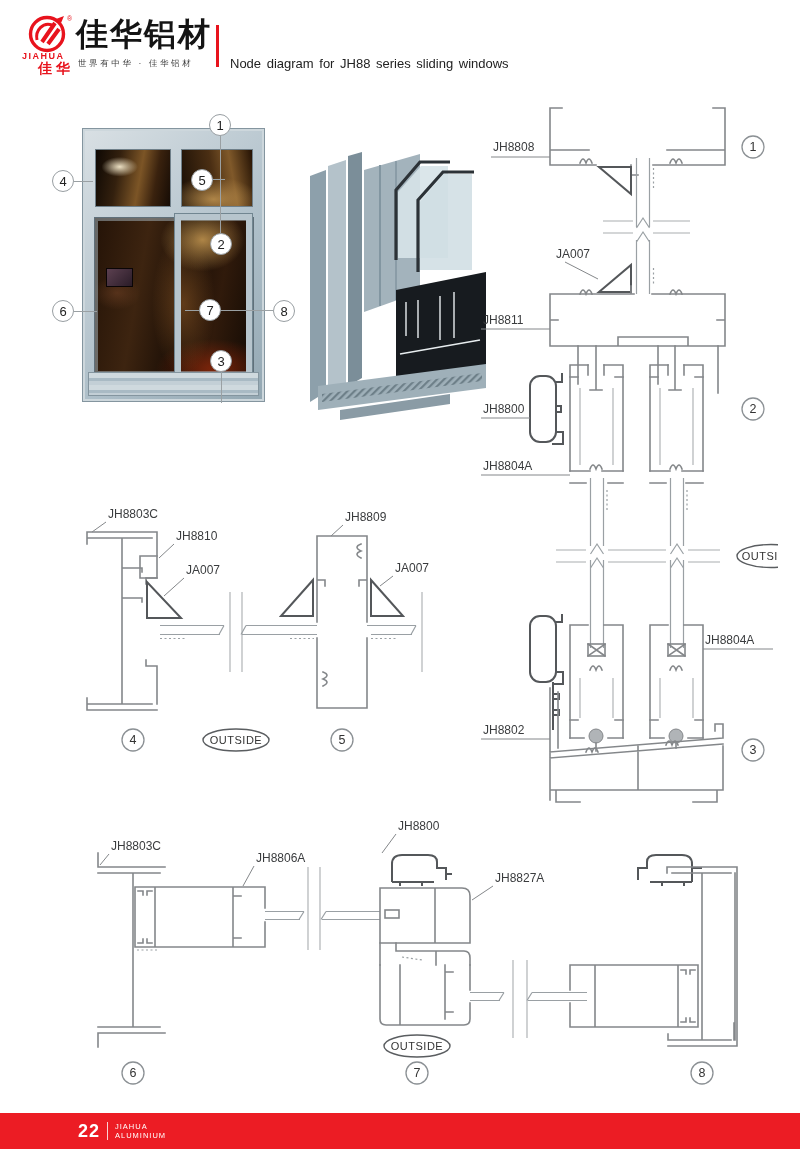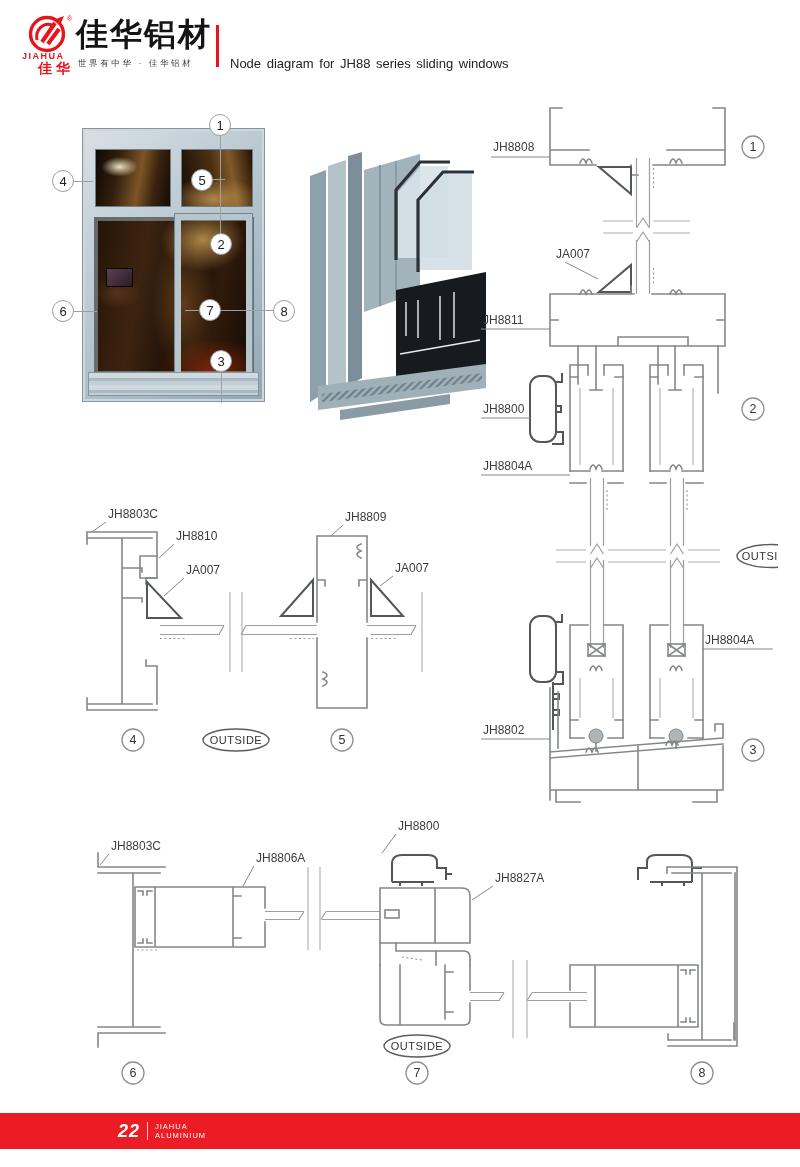--- a/index.html
+++ b/index.html
@@ -52,21 +52,21 @@
   .lbl{font:12px "Liberation Sans",sans-serif;fill:#3a3c3e;}
   .lead-l{stroke:#84878a;stroke-width:1;fill:none;}
   .cnum-c{stroke:#8b9094;stroke-width:1.3;fill:#fff;}
   .cnum-t{font:12.5px "Liberation Sans",sans-serif;fill:#333;text-anchor:middle;}
   .oval-e{stroke:#5a5d60;stroke-width:1.4;fill:#fff;}
   .oval-t{font:11px "Liberation Sans",sans-serif;fill:#333;text-anchor:middle;letter-spacing:.5px;}
   .roller{fill:#b0b4b7;stroke:#84878a;stroke-width:1;}
 
   
   .footer-bar{background:#ec1c24;color:#fff;display:flex;align-items:center;}
-  .pg{font-size:18px;font-weight:bold;margin-left:118px;letter-spacing:1px;font-style:italic;}
+  .pg{font-size:18px;font-weight:bold;margin-left:78px;letter-spacing:1px;}
   .fdiv{width:1px;height:18px;background:rgba(255,255,255,.8);margin:0 7px;}
   .fbrand{display:flex;flex-direction:column;font-size:7.5px;letter-spacing:1px;line-height:1.25;}
 </style>
 </head>
 <body>
 
 <div class="page">
 
   <div class="abs" style="left:26px;top:13px;width:46px;height:42px;">
     <svg width="46" height="42" viewBox="0 0 46 42">

